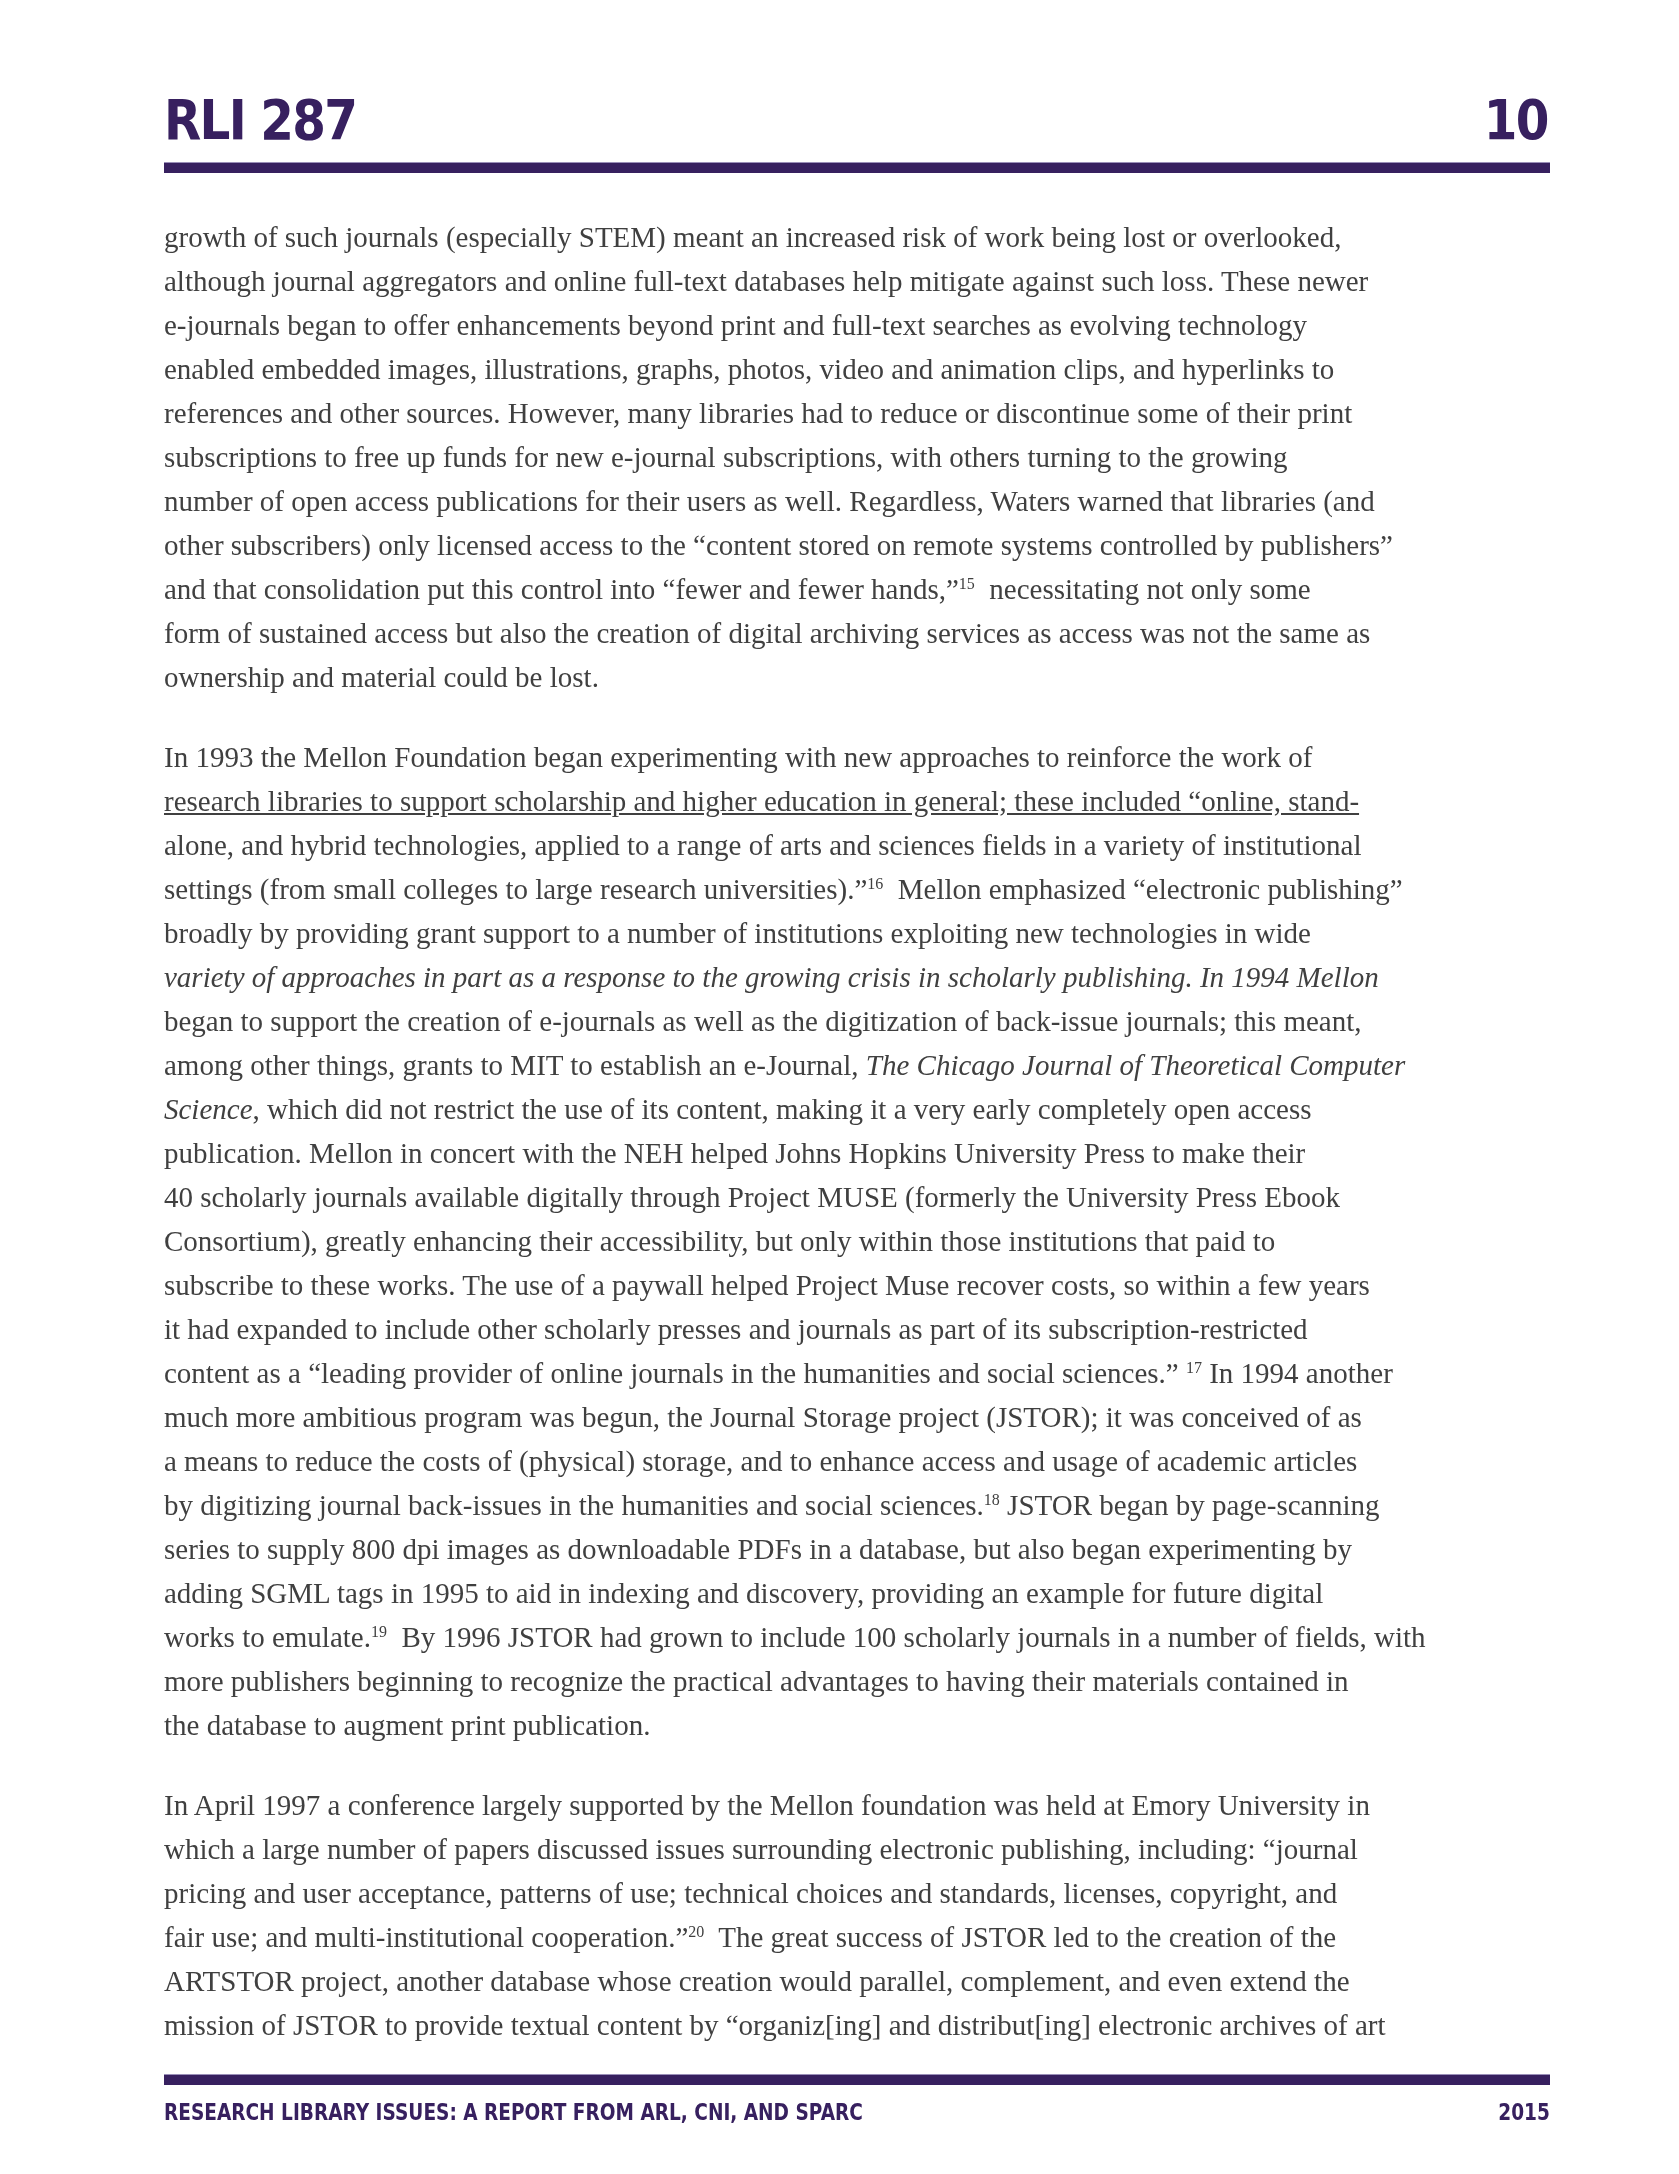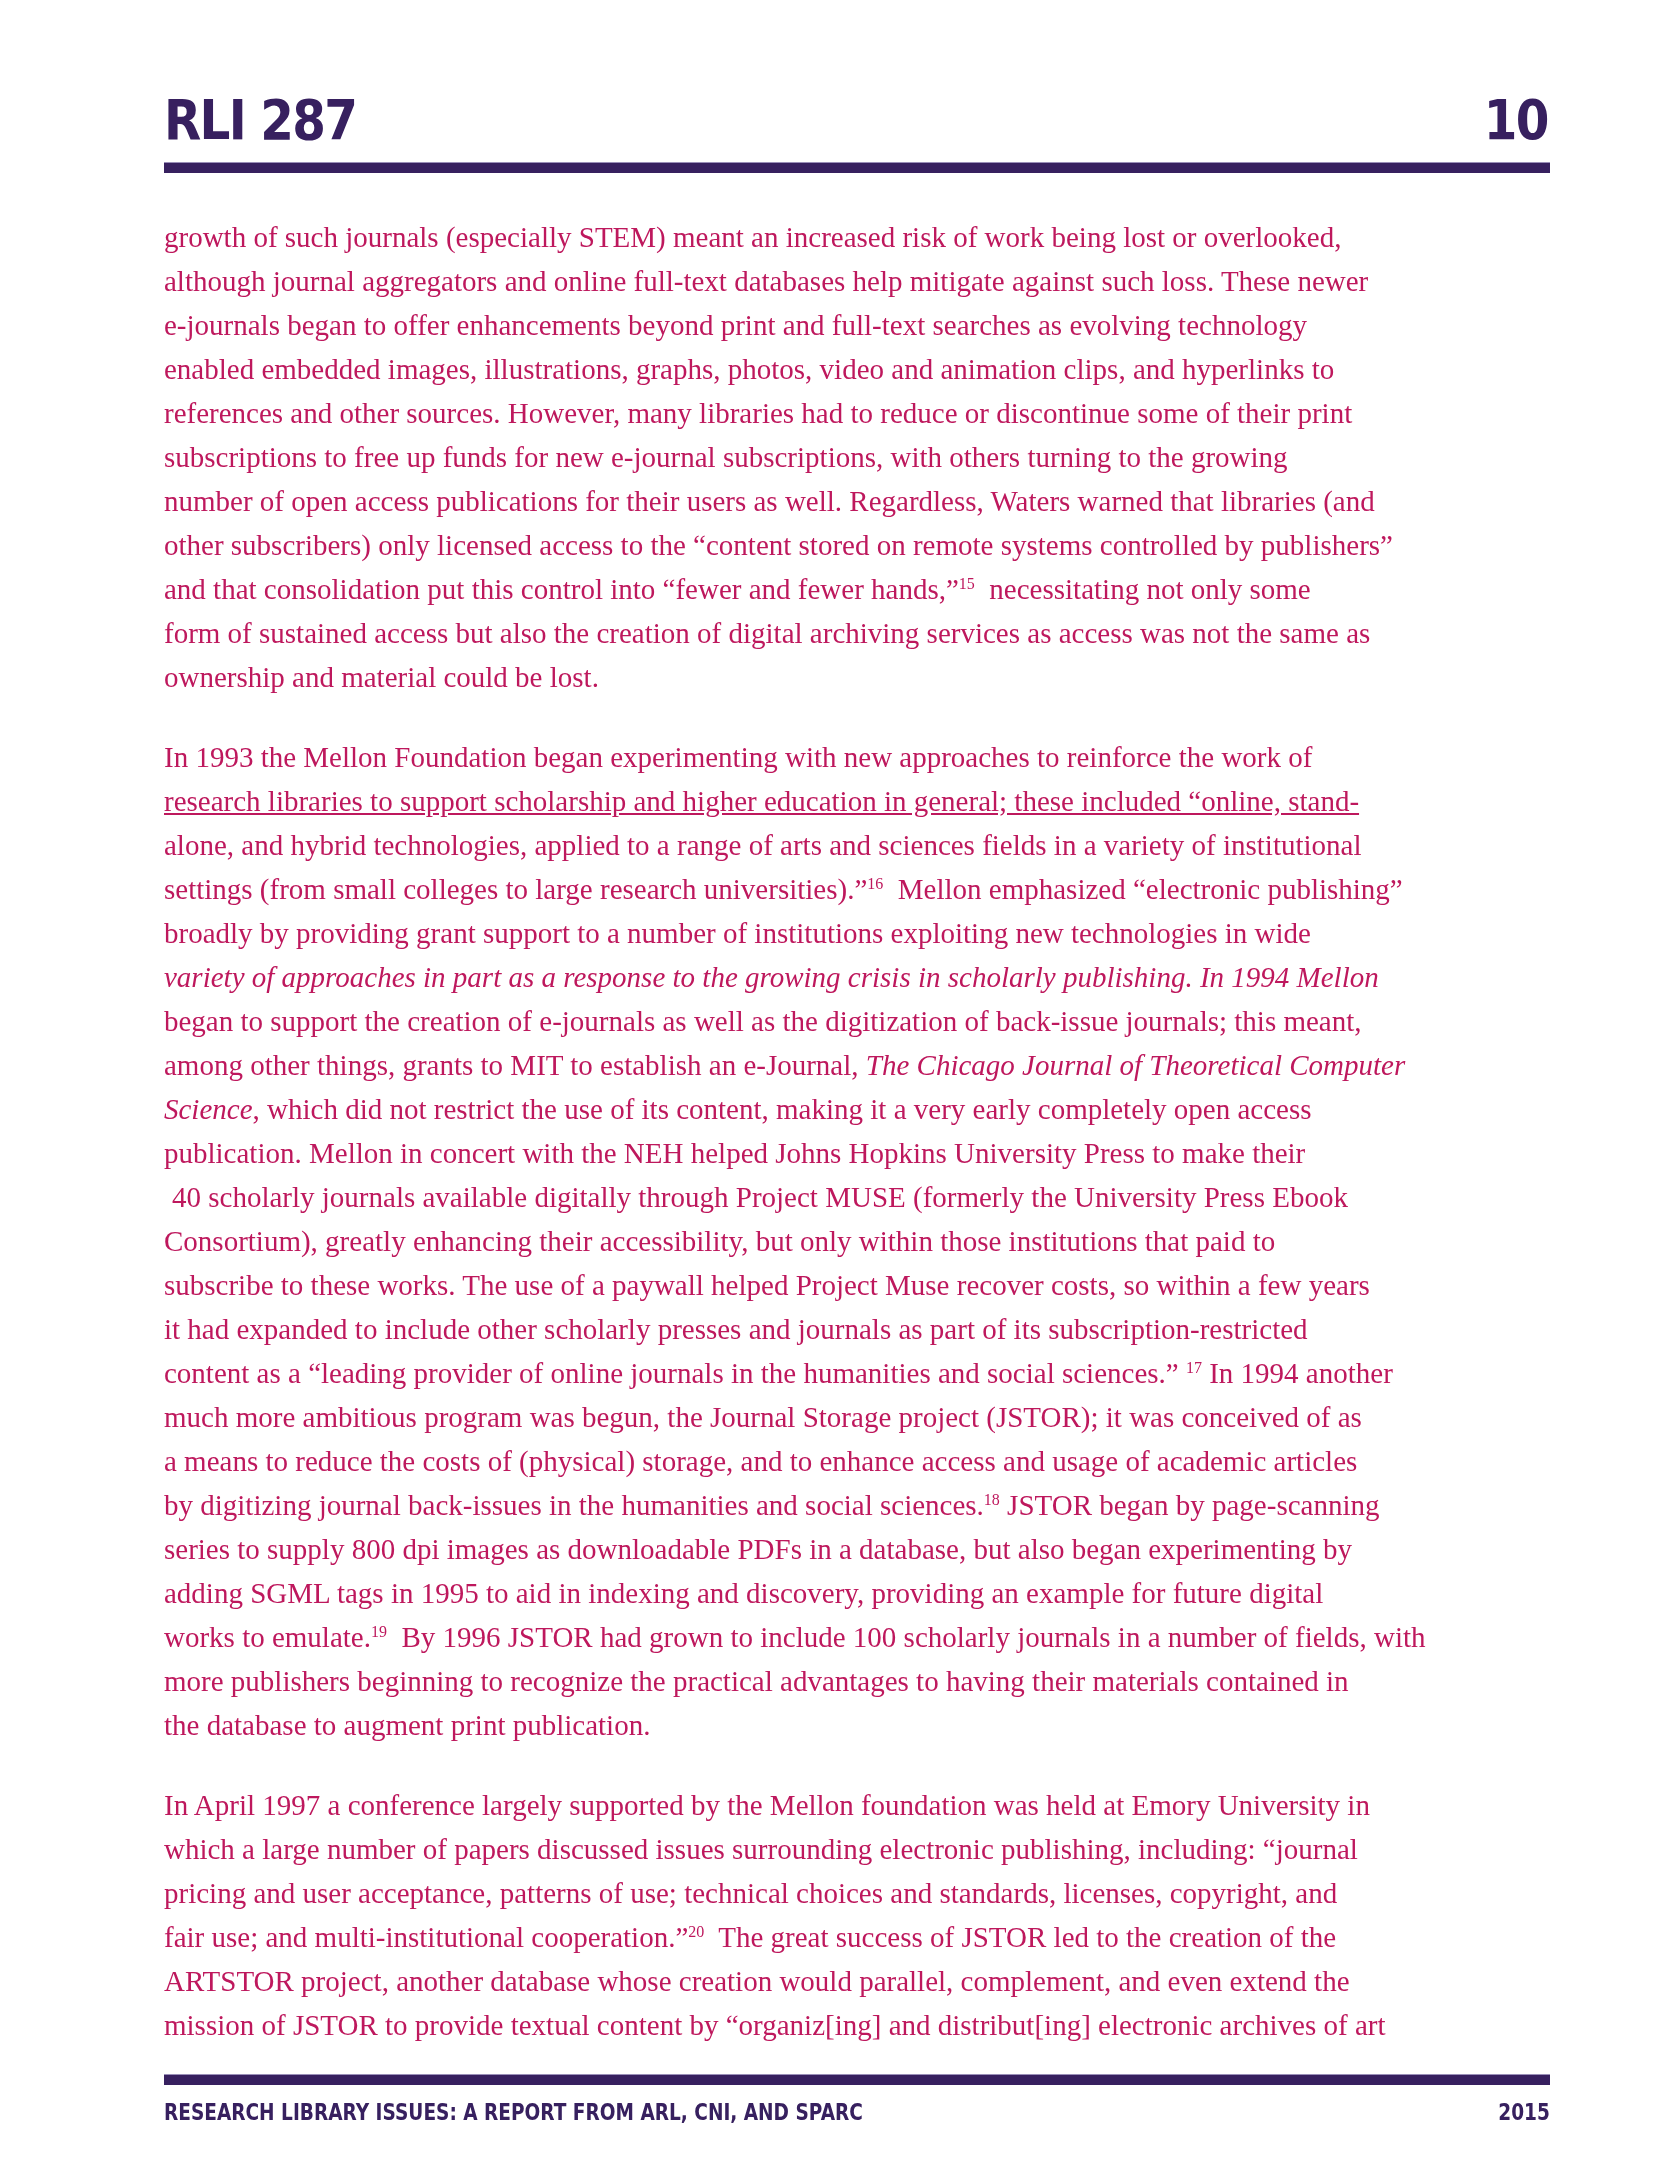--- a/index.html
+++ b/index.html
@@ -49,21 +49,21 @@
     .rule-top { top: 162px; height: 10.4px; }
     .rule-bottom { top: 2074px; height: 10.4px; }
 
     .body-text {
       position: absolute;
       left: 148px;
       top: 215px;
       width: 1394px;
       font-family: "Liberation Serif", serif;
       font-size: 29px;
-      color: #be185d;
+      color: #404040;
     }
     .para { margin: 0 0 36px 0; }
     .line {
       display: block;
       height: 44px;
       line-height: 44px;
       white-space: nowrap;
     }
     .line sup {
       font-size: 16px;
@@ -120,21 +120,21 @@
         <span class="line"><span style="white-space: pre;">In 1993 the Mellon Foundation began experimenting with new approaches to reinforce the work of</span></span>
         <span class="line"><span style="white-space: pre; text-decoration: underline;">research libraries to support scholarship and higher education in general; these included “online, stand-</span></span>
         <span class="line"><span style="white-space: pre;">alone, and hybrid technologies, applied to a range of arts and sciences fields in a variety of institutional</span></span>
         <span class="line"><span style="white-space: pre;">settings (from small colleges to large research universities).”</span><sup>16</sup><span style="white-space: pre;">  Mellon emphasized “electronic publishing”</span></span>
         <span class="line"><span style="white-space: pre;">broadly by providing grant support to a number of institutions exploiting new technologies in wide</span></span>
         <span class="line"><span style="white-space: pre; font-style: italic;">variety of approaches in part as a response to the growing crisis in scholarly publishing. In 1994 Mellon</span></span>
         <span class="line"><span style="white-space: pre;">began to support the creation of e-journals as well as the digitization of back-issue journals; this meant,</span></span>
         <span class="line"><span style="white-space: pre;">among other things, grants to MIT to establish an e-Journal, </span><i>The Chicago Journal of Theoretical Computer</i></span>
         <span class="line"><i>Science</i><span style="white-space: pre;">, which did not restrict the use of its content, making it a very early completely open access</span></span>
         <span class="line"><span style="white-space: pre;">publication. Mellon in concert with the NEH helped Johns Hopkins University Press to make their</span></span>
-        <span class="line"><span style="white-space: pre; margin-left: 8px;">40 scholarly journals available digitally through Project MUSE (formerly the University Press Ebook</span></span>
+        <span class="line"><span style="white-space: pre;">40 scholarly journals available digitally through Project MUSE (formerly the University Press Ebook</span></span>
         <span class="line"><span style="white-space: pre;">Consortium), greatly enhancing their accessibility, but only within those institutions that paid to</span></span>
         <span class="line"><span style="white-space: pre;">subscribe to these works. The use of a paywall helped Project Muse recover costs, so within a few years</span></span>
         <span class="line"><span style="white-space: pre;">it had expanded to include other scholarly presses and journals as part of its subscription-restricted</span></span>
         <span class="line"><span style="white-space: pre;">content as a “leading provider of online journals in the humanities and social sciences.” </span><sup>17</sup><span style="white-space: pre;"> In 1994 another</span></span>
         <span class="line"><span style="white-space: pre;">much more ambitious program was begun, the Journal Storage project (JSTOR); it was conceived of as</span></span>
         <span class="line"><span style="white-space: pre;">a means to reduce the costs of (physical) storage, and to enhance access and usage of academic articles</span></span>
         <span class="line"><span style="white-space: pre;">by digitizing journal back-issues in the humanities and social sciences.</span><sup>18</sup><span style="white-space: pre;"> JSTOR began by page-scanning</span></span>
         <span class="line"><span style="white-space: pre;">series to supply 800 dpi images as downloadable PDFs in a database, but also began experimenting by</span></span>
         <span class="line"><span style="white-space: pre;">adding SGML tags in 1995 to aid in indexing and discovery, providing an example for future digital</span></span>
         <span class="line"><span style="white-space: pre;">works to emulate.</span><sup>19</sup><span style="white-space: pre;">  By 1996 JSTOR had grown to include 100 scholarly journals in a number of fields, with</span></span>

